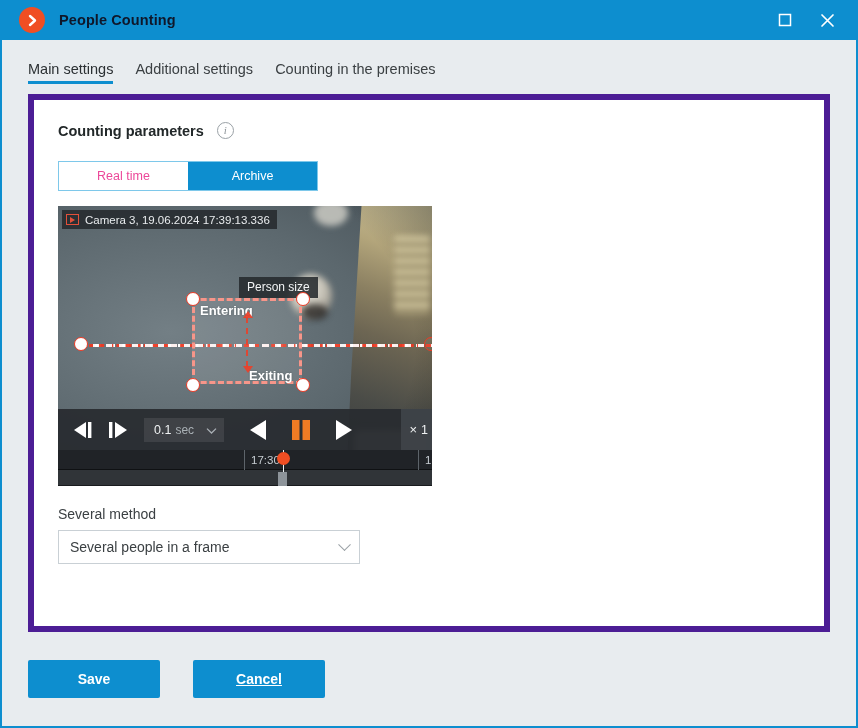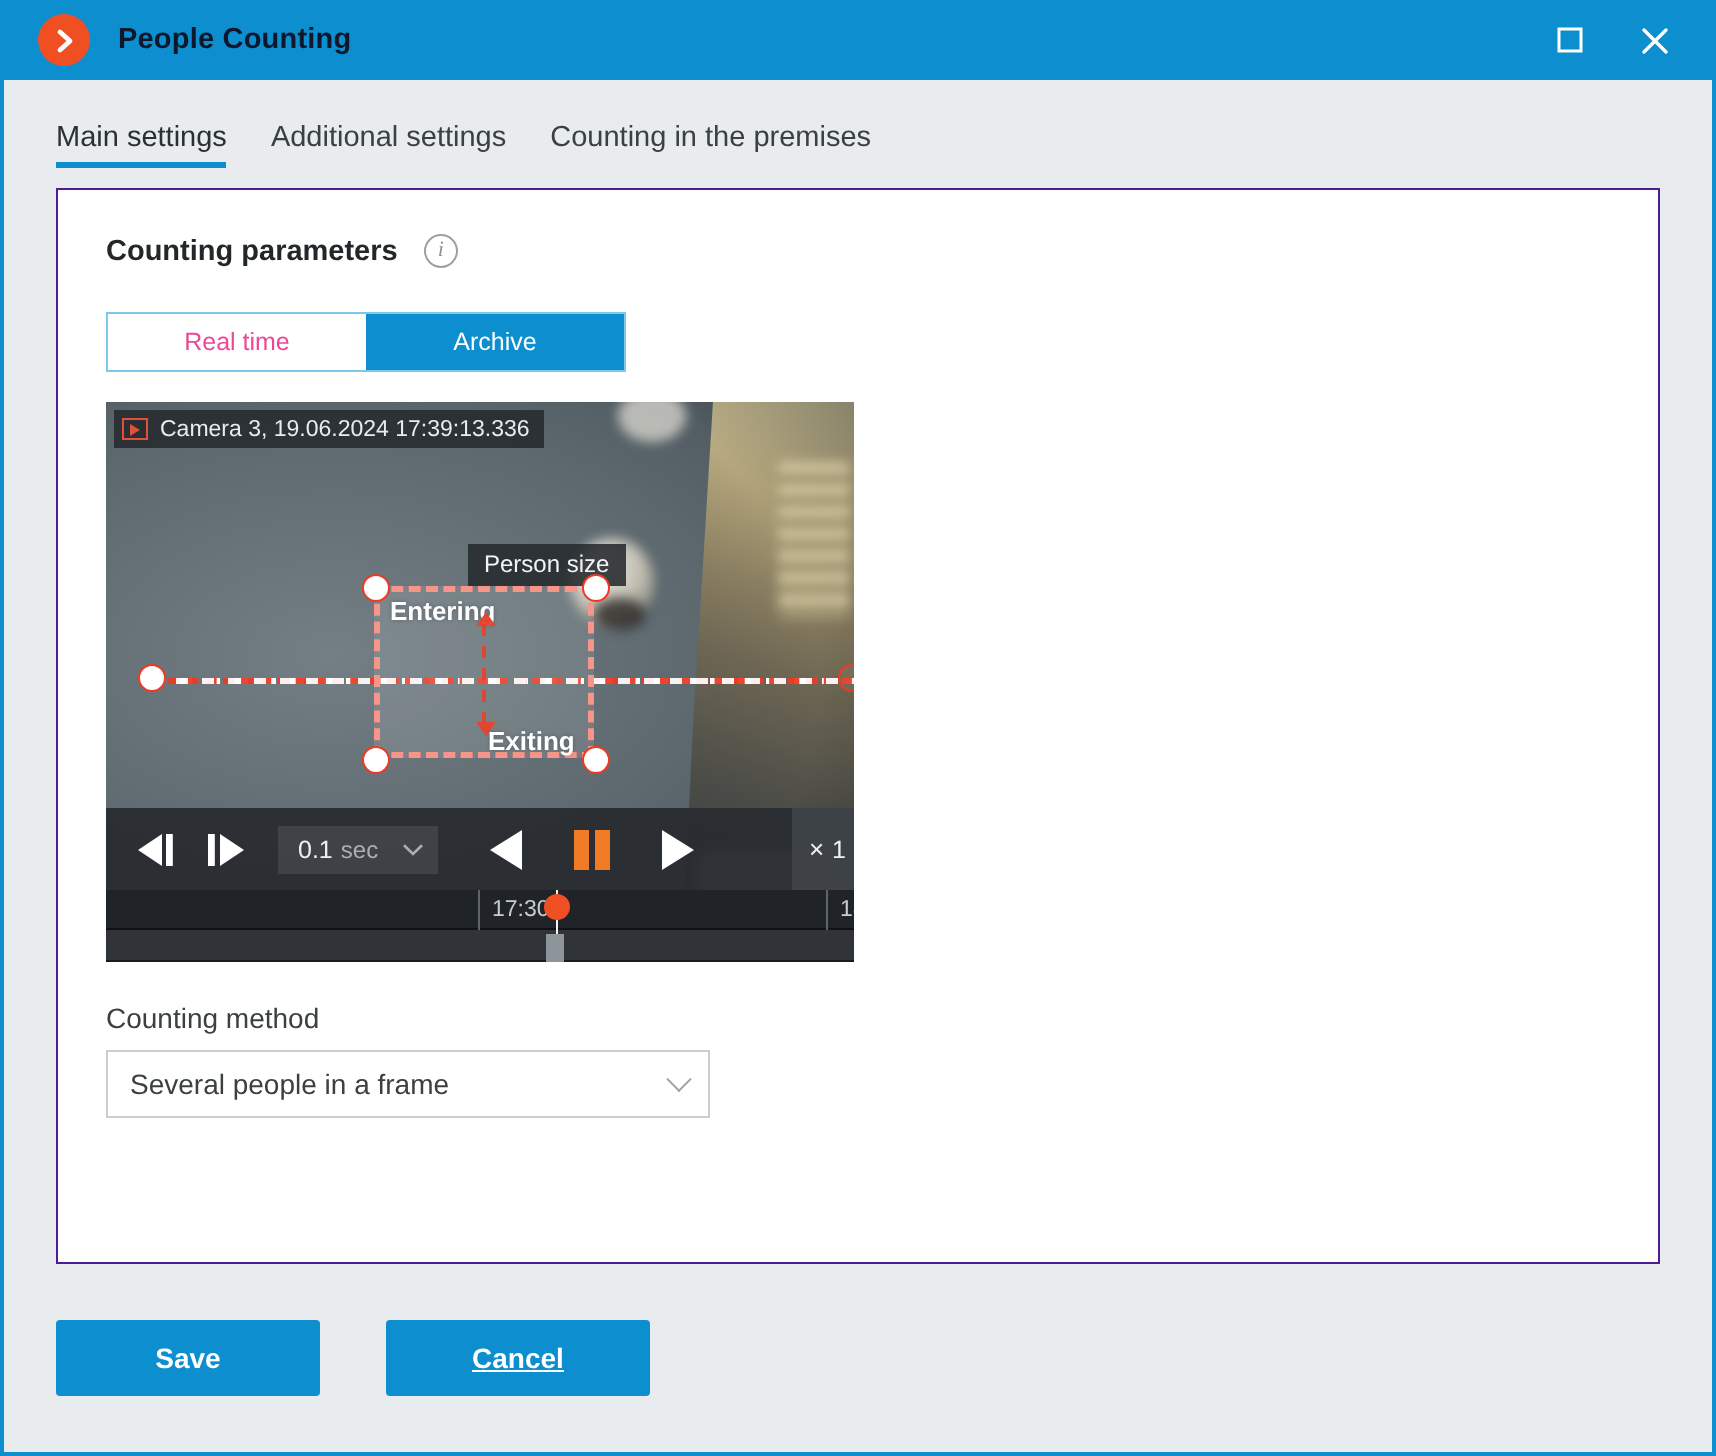--- a/index.html
+++ b/index.html
@@ -81,21 +81,21 @@
     position: absolute;
     left: 0; right: 0; bottom: 4px;
     height: 3px;
     background: #0d8ecf;
   }
 
   
   #card {
     margin: 6px 26px 0 26px;
     background: #ffffff;
-    border: 1px solid #4c1d95;
+    border: 6px solid #4c1d95;
     flex: 0 0 auto;
     height: 538px;
     padding: 22px 24px 0 24px;
     position: relative;
   }
   .card-head {
     display: flex; align-items: center;
     margin-bottom: 22px;
   }
   #card-title {
@@ -608,21 +608,21 @@
         <div id="tl-bottom"></div>
         <div id="playhead"></div>
         <div id="playhead-dot"></div>
         <div id="playhead-grip"></div>
       </div>
     </div>
 
     
 
     
-    <div class="field-label">Counting method</div>
+    <div class="field-label">Several method</div>
     <div class="select-box">
       <span>Several people in a frame</span>
       <span class="chev-down"></span>
     </div>
   </div>
 
   <div id="footer">
     <button class="btn">Save</button>
     <button class="btn">Cancel</button>
   </div>

